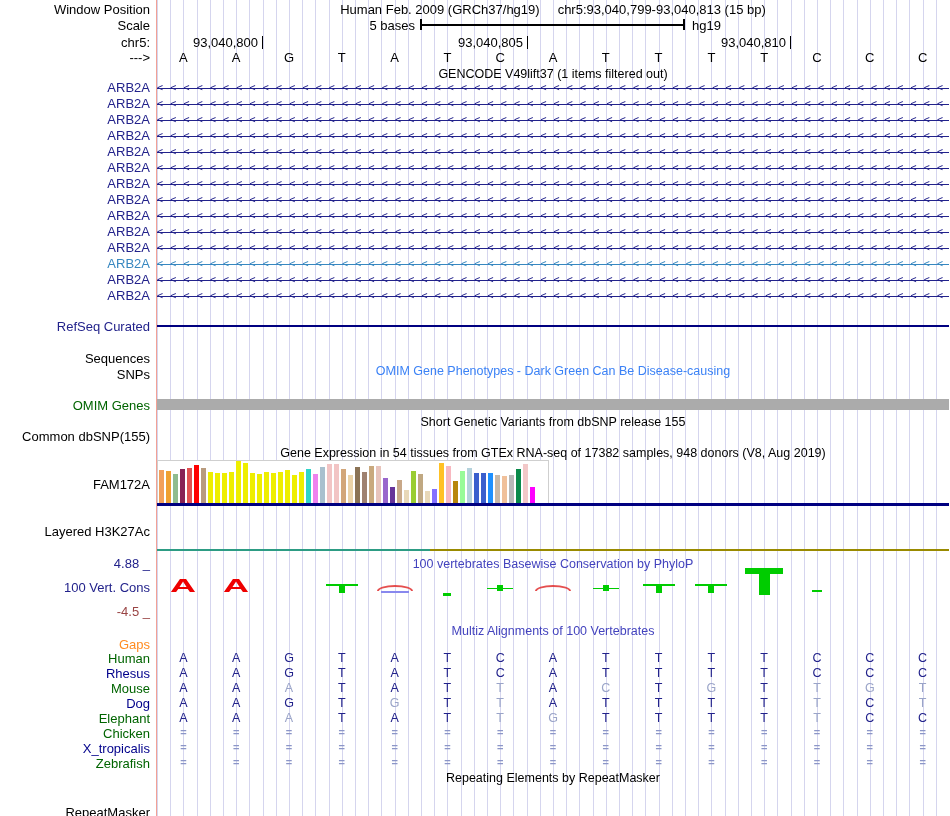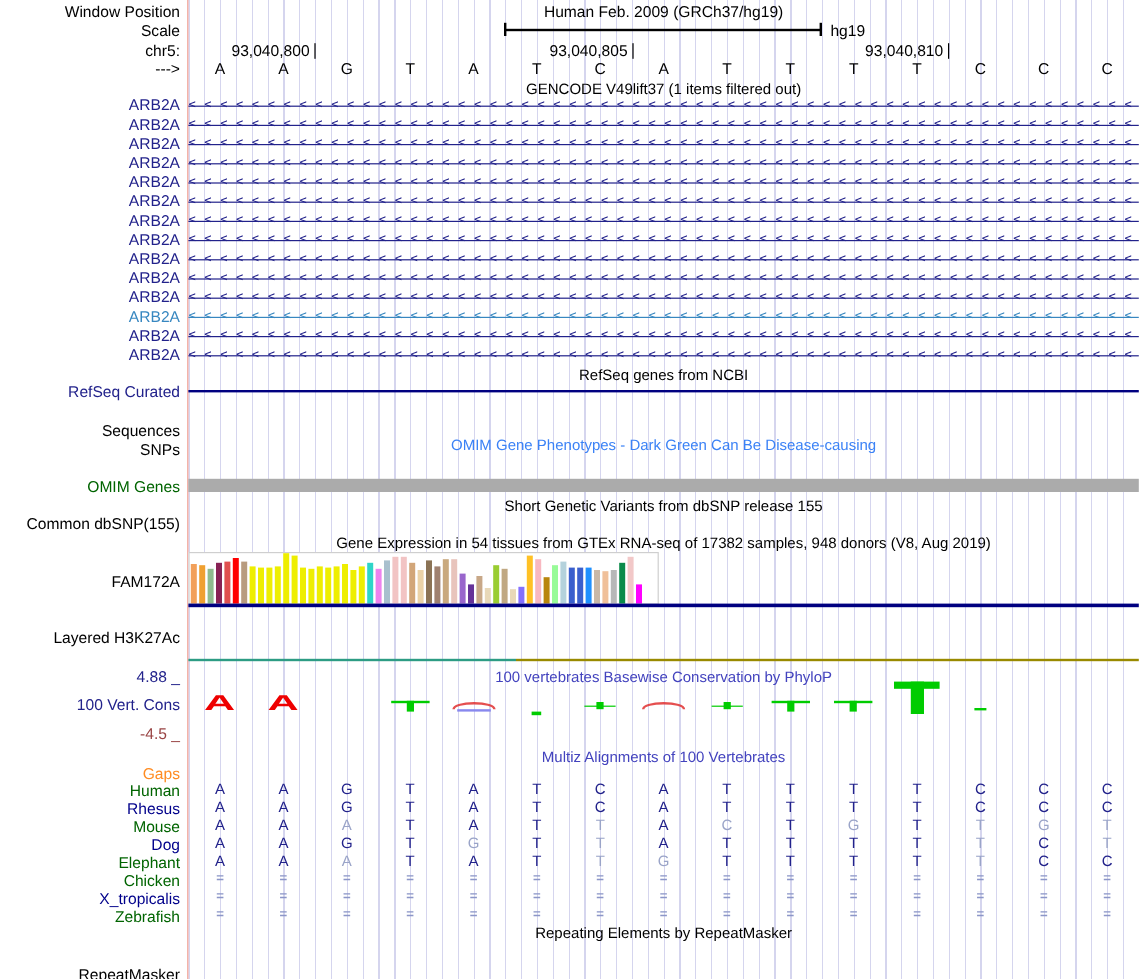--- a/index.html
+++ b/index.html
@@ -21,34 +21,35 @@
 </head>
 <body>
 
 <div id="canvas">
   <div class="grid"></div>
   <div class="edge"></div>
 
   <div class="lbl" style="top:2px;">Window Position</div>
   <div class="hdr-title">
     <span>Human Feb. 2009 (GRCh37/hg19)</span>
+    <span>chr5:93,040,799-93,040,813 (15 bp)</span>
   </div>
 
   <div class="lbl" style="top:18px;">Scale</div>
+  <div class="abs" style="left:157px;top:18px;width:258px;text-align:right;">5 bases</div>
   <div class="abs" style="left:420px;top:24px;width:264px;height:1.5px;background:#000;"></div>
   <div class="abs" style="left:420px;top:19px;width:1.5px;height:11px;background:#000;"></div>
   <div class="abs" style="left:683px;top:19px;width:1.5px;height:11px;background:#000;"></div>
   <div class="abs" style="left:692px;top:18px;">hg19</div>
 
   <div class="lbl" style="top:35px;">chr5:</div>
   <div class="lbl navy" style="top:319px;">RefSeq Curated</div>
   <div class="lbl" style="top:50px;">---&gt;</div>
 
   <div class="title" style="top:67px;">GENCODE V49lift37 (1 items filtered out)</div>
-  <div class="title" style="top:306px;">RefSeq genes from NCBI</div>
   <div class="lbl" style="top:351px;">Sequences</div>
   <div class="lbl" style="top:367px;">SNPs</div>
   <div class="title" style="top:364px;color:#3b82f6;">OMIM Gene Phenotypes - Dark Green Can Be Disease-causing</div>
   <div class="lbl green" style="top:398px;">OMIM Genes</div>
   <div class="abs" style="left:157px;top:399px;width:792px;height:11px;background:#ABABAB;"></div>
   <div class="title" style="top:415px;">Short Genetic Variants from dbSNP release 155</div>
   <div class="lbl" style="top:429px;">Common dbSNP(155)</div>
   <div class="title" style="top:446px;">Gene Expression in 54 tissues from GTEx RNA-seq of 17382 samples, 948 donors (V8, Aug 2019)</div>
   <div class="lbl" style="top:477px;">FAM172A</div>
   <div class="lbl" style="top:524px;">Layered H3K27Ac</div>

